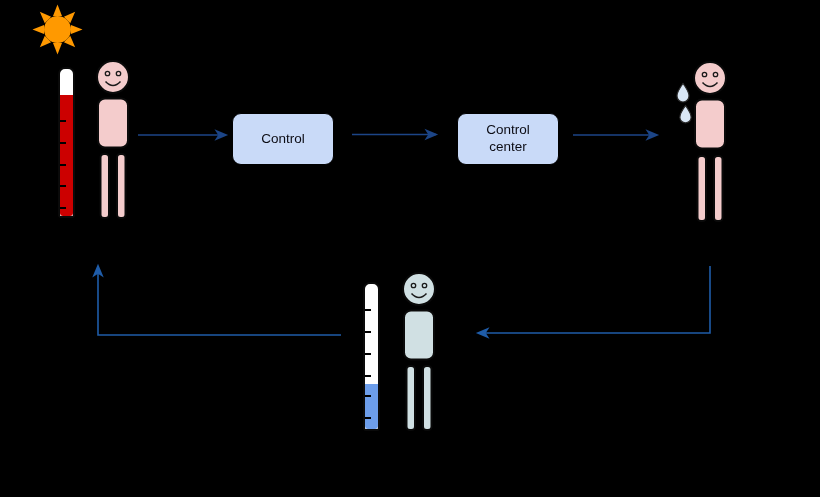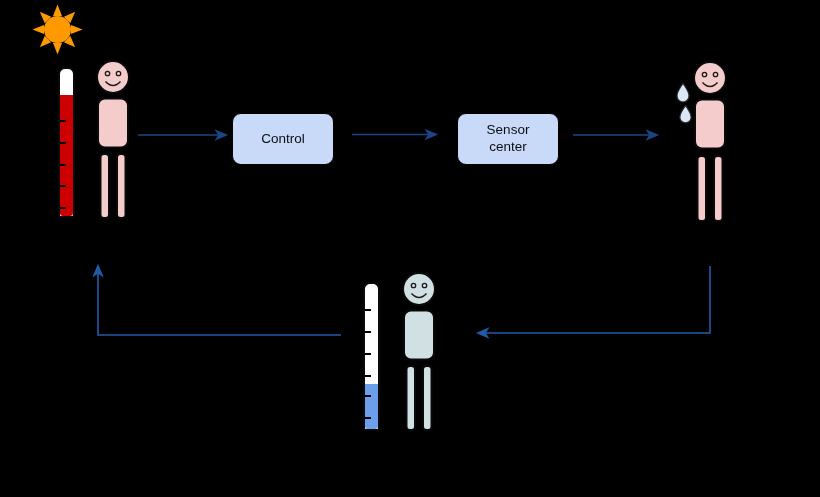--- a/index.html
+++ b/index.html
@@ -75,21 +75,21 @@
       <circle cx="23.5" cy="14.5" r="2.2" stroke-width="1.3" fill="var(--c-skin_warm)"></circle>
       <path d="M10.5 22.5 Q18 30.5 25.5 22.5" stroke-width="1.6"></path>
     </g>
   </svg>
 
   <div class="node" style="left:232px;top:113px">
     <span>Control</span>
   </div>
 
   <div class="node" style="left:457px;top:113px">
-    <span class="wrap">Sensor center</span>
+    <span class="wrap">Control center</span>
   </div>
 
   <svg class="person abs" style="left:692px;top:60px" width="36" height="163" viewBox="0 0 36 163">
     <g class="skin" fill="var(--c-skin_warm)">
       <circle cx="18" cy="18" r="16"></circle>
       <rect x="3" y="39.5" width="30" height="49" rx="7"></rect>
       <rect x="5.5" y="96" width="8.5" height="65" rx="3.5"></rect>
       <rect x="22" y="96" width="8.5" height="65" rx="3.5"></rect>
     </g>
     <g class="face">

